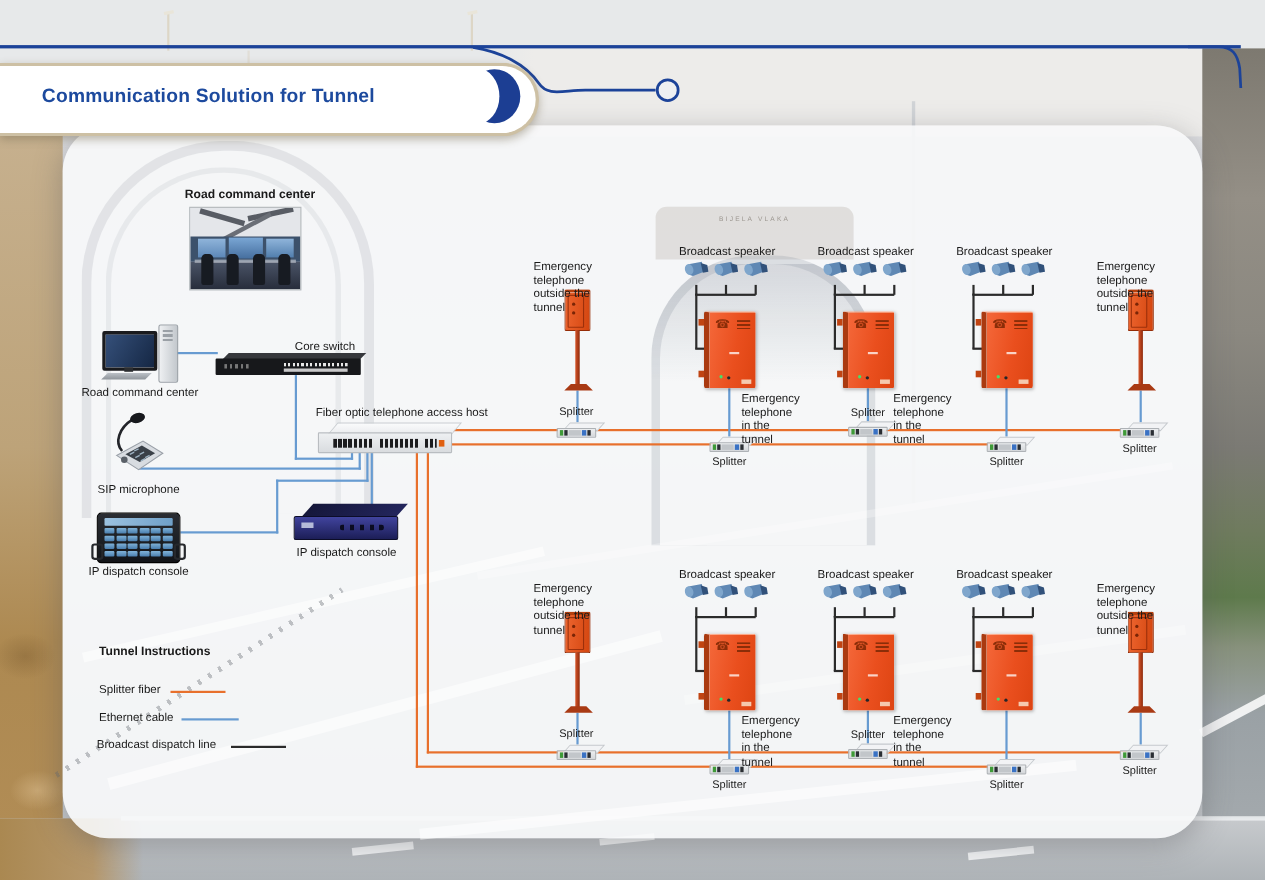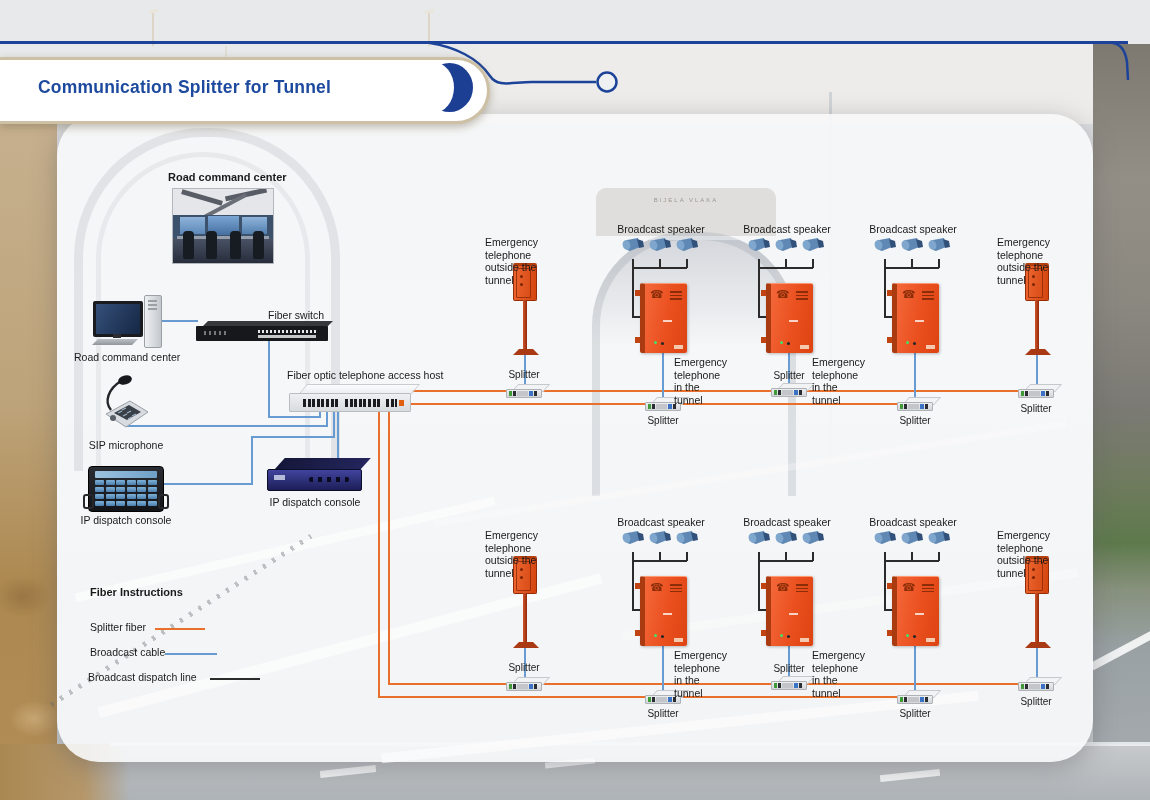--- a/index.html
+++ b/index.html
@@ -197,21 +197,21 @@
 
 <div class="topline"></div>
 <svg class="hdr-svg" width="240" height="60">
   <path d="M30 3 C55 7 78 18 90 36 C98 48 112 42 132 42 L196 42" fill="none" stroke="#1c4399" stroke-width="2.5"></path>
   <circle cx="207" cy="42" r="9.5" fill="#eef0f2" stroke="#1c4399" stroke-width="2.5"></circle>
 </svg>
 <svg class="hdr-svg2" width="70" height="42">
   <path d="M0 2.5 L28 2.5 C40 2.5 45 9 47 22 L48 40" fill="none" stroke="#1c4399" stroke-width="2.5"></path>
 </svg>
 <div class="banner">
-  <div class="title">Communication Splitter for Tunnel</div>
+  <div class="title">Communication Solution for Tunnel</div>
   <div class="crescent"></div>
 </div>
 
 <i class="w wb h" style="left:160px;top:320px;width:38px"></i>
 <i class="w wb v" style="left:268px;top:341px;height:77px"></i>
 <i class="w wb h" style="left:268px;top:416px;width:53px"></i>
 <i class="w wb v" style="left:319px;top:410px;height:8px"></i>
 <i class="w wb h" style="left:126px;top:425px;width:202px"></i>
 <i class="w wb v" style="left:326px;top:410px;height:17px"></i>
 <i class="w wb h" style="left:164px;top:483px;width:89px"></i>
@@ -246,21 +246,21 @@
 </div>
 
 <div class="dev pc" style="left:93px;top:293px">
   <i class="mon"></i>
   <i class="stand"></i>
     <i class="kb"></i>
   <i class="tw"></i>
 </div>
 <div class="lbl tc" style="left:74px;top:351px;width:104px">Road command center</div>
 
-<div class="lbl" style="left:268px;top:309px">Fiber switch</div>
+<div class="lbl" style="left:268px;top:309px">Core switch</div>
 <div class="dev sw" style="left:196px;top:321px">
   <i class="top"></i>
     <i class="face"></i>
     <i class="ports"></i>
     <i class="deco"></i>
 </div>
 
 <div class="lbl" style="left:287px;top:369px">Fiber optic telephone access host</div>
 <div class="dev fh" style="left:289px;top:384px">
   <i class="top"></i>
@@ -693,19 +693,19 @@
         <b class="c1"></b>
         <b class="c2"></b>
         <b class="c3"></b>
         <b class="c4"></b>
         <b class="c5"></b>
       </div>
   </div>
   <div class="slabel" style="left:11px;top:192px">Splitter</div>
 </div>
 
-<div class="lbl bd" style="left:90px;top:586px">Fiber Instructions</div>
+<div class="lbl bd" style="left:90px;top:586px">Tunnel Instructions</div>
 <div class="lbl" style="left:90px;top:621px">Splitter fiber</div>
 <div class="legline" style="left:155px;top:628px;width:50px;background:#e8702c"></div>
-<div class="lbl" style="left:90px;top:646px">Broadcast cable</div>
+<div class="lbl" style="left:90px;top:646px">Ethernet cable</div>
 <div class="legline" style="left:165px;top:653px;width:52px;background:#679bd1"></div>
 <div class="lbl" style="left:88px;top:671px">Broadcast dispatch line</div>
 <div class="legline" style="left:210px;top:678px;width:50px;background:#2b2b2b"></div>
 
 </body></html>

